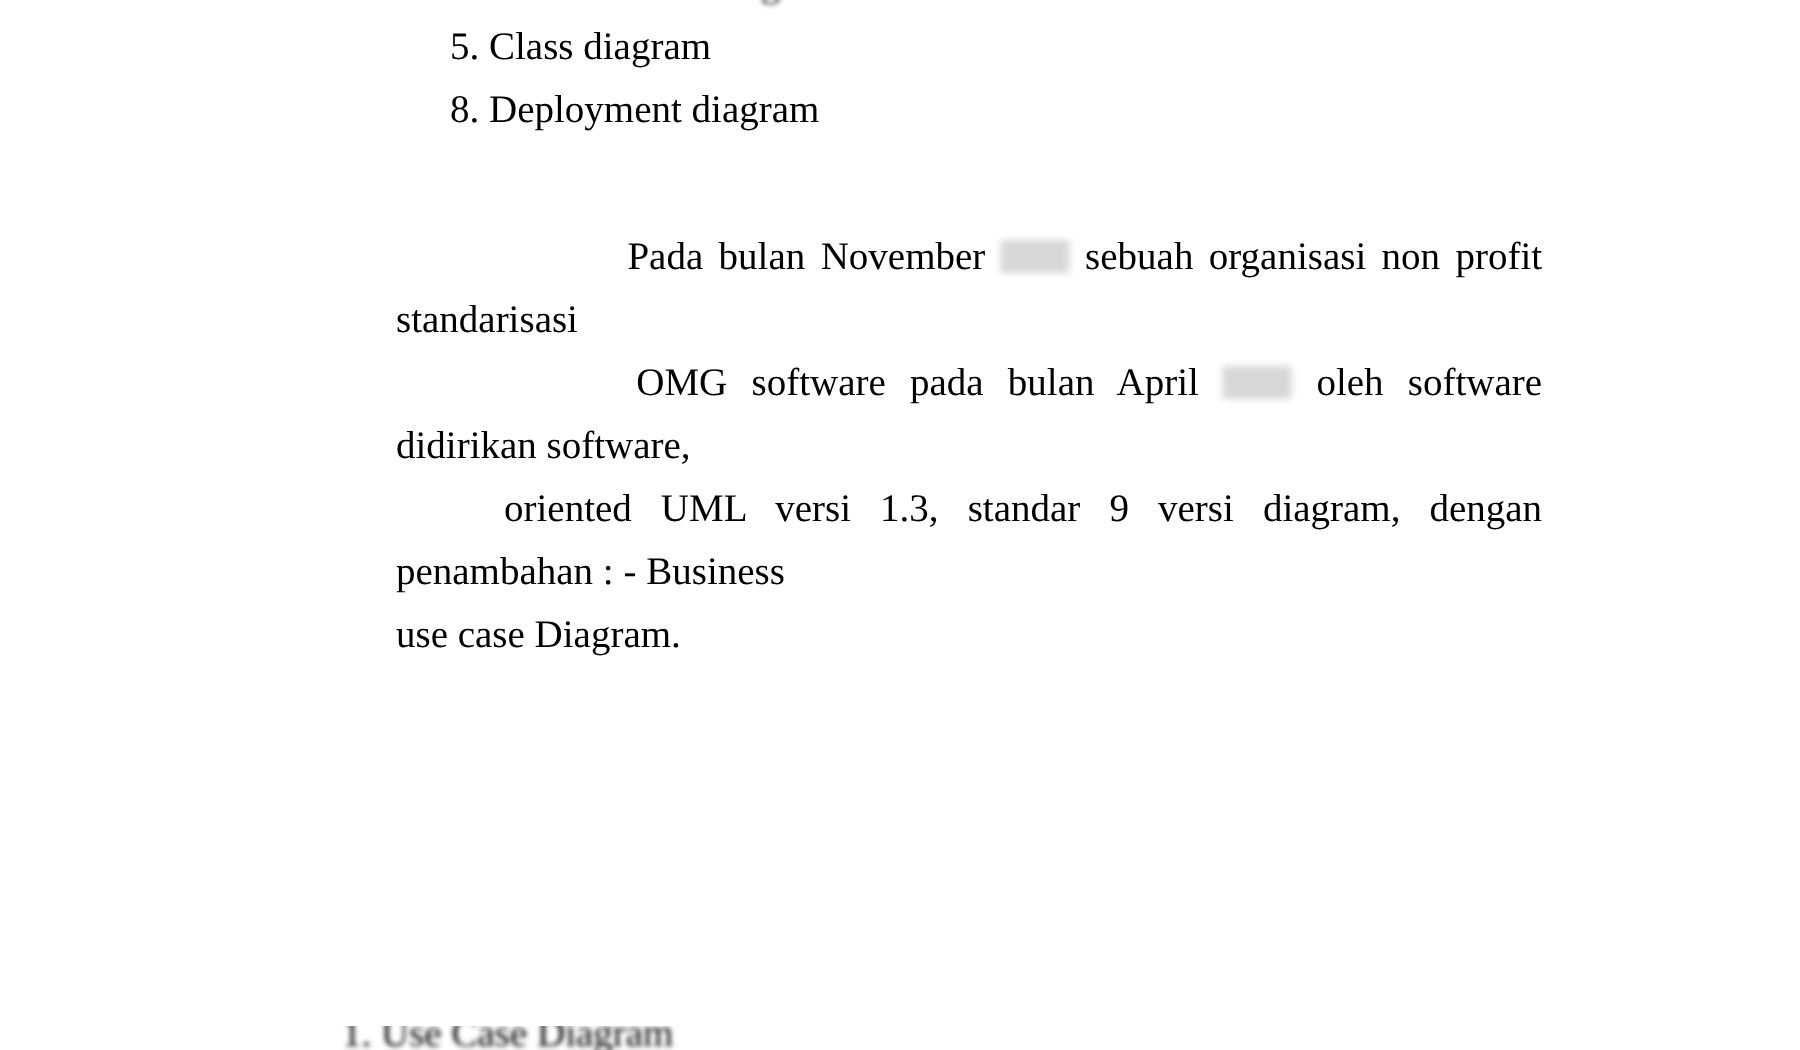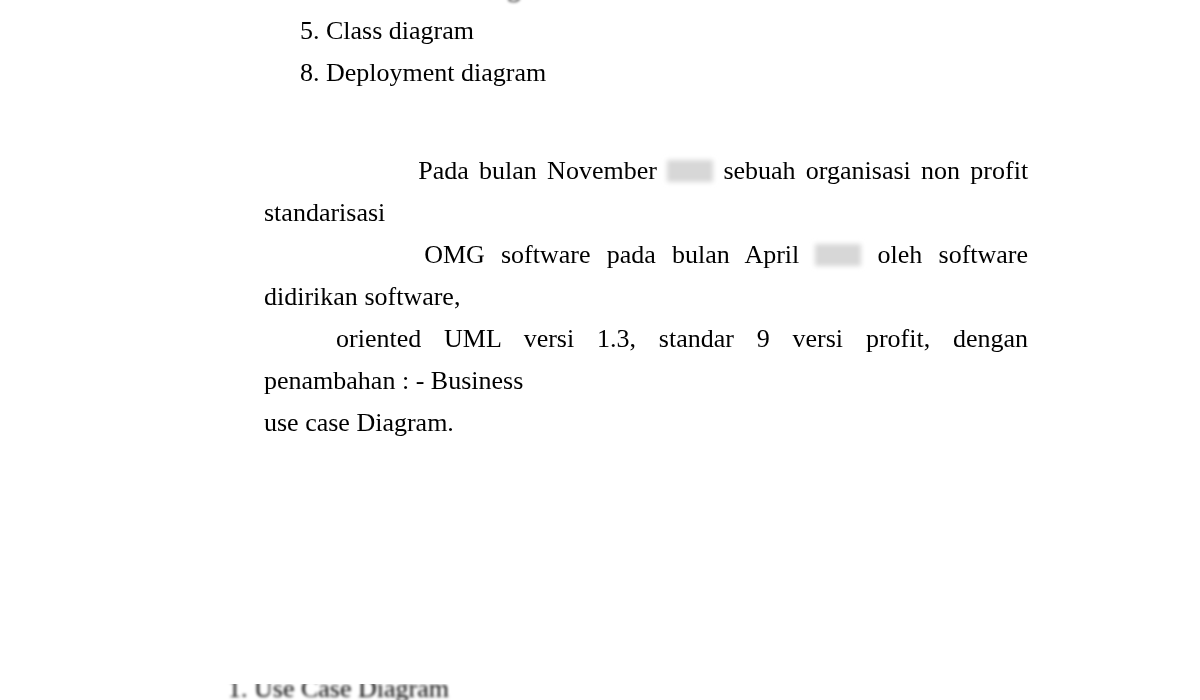--- a/index.html
+++ b/index.html
@@ -169,21 +169,21 @@
         <span>software,</span>
       </span>
       <span class="line just">
         <span>oriented</span>
         <span>UML</span>
         <span>versi</span>
         <span>1.3,</span>
         <span>standar</span>
         <span>9</span>
         <span>versi</span>
-        <span>profit,</span>
+        <span>diagram,</span>
         <span>dengan</span>
         <span>penambahan</span>
         <span>:</span>
         <span>-</span>
         <span>Business</span>
       </span>
       <span class="line" style="text-indent:0">use case Diagram.</span>
     </div>
 
   </div>

